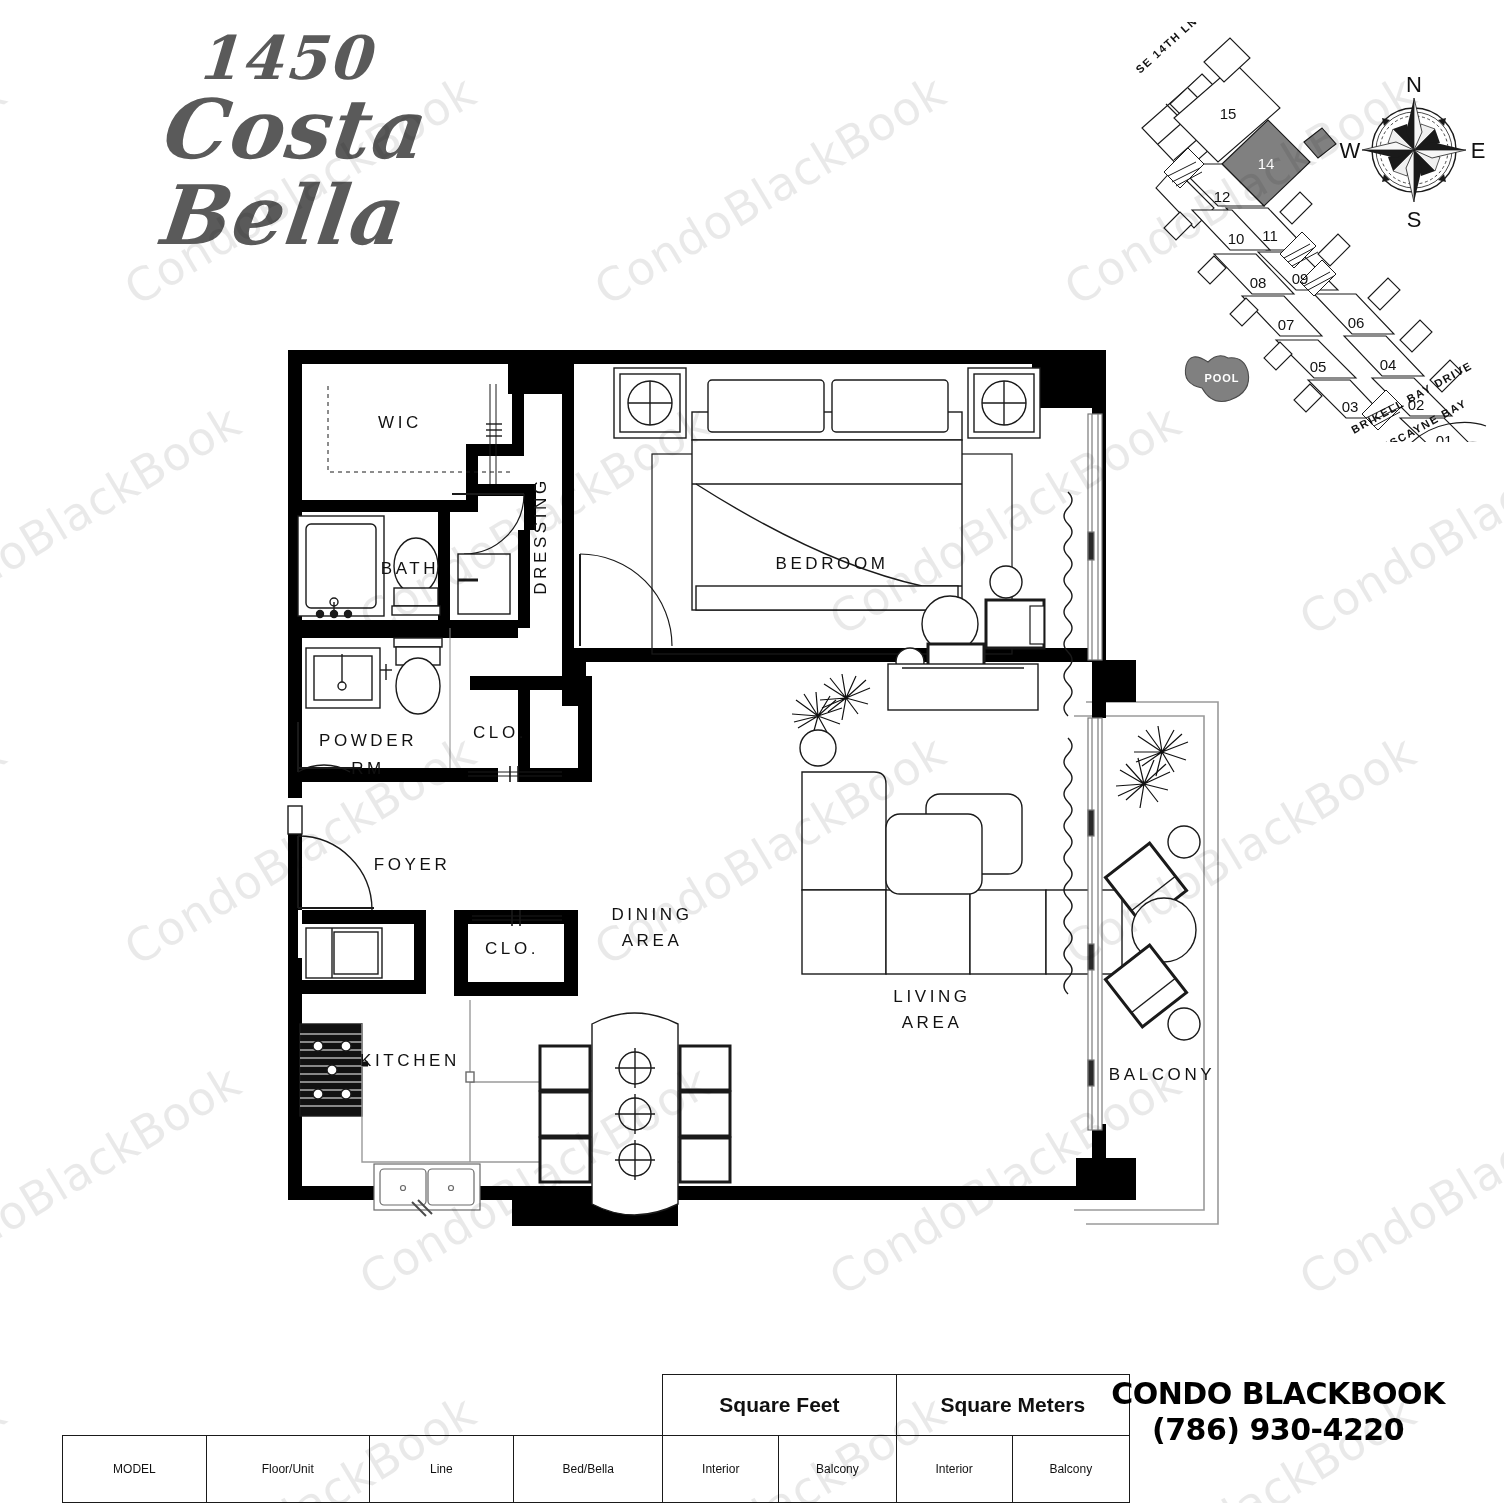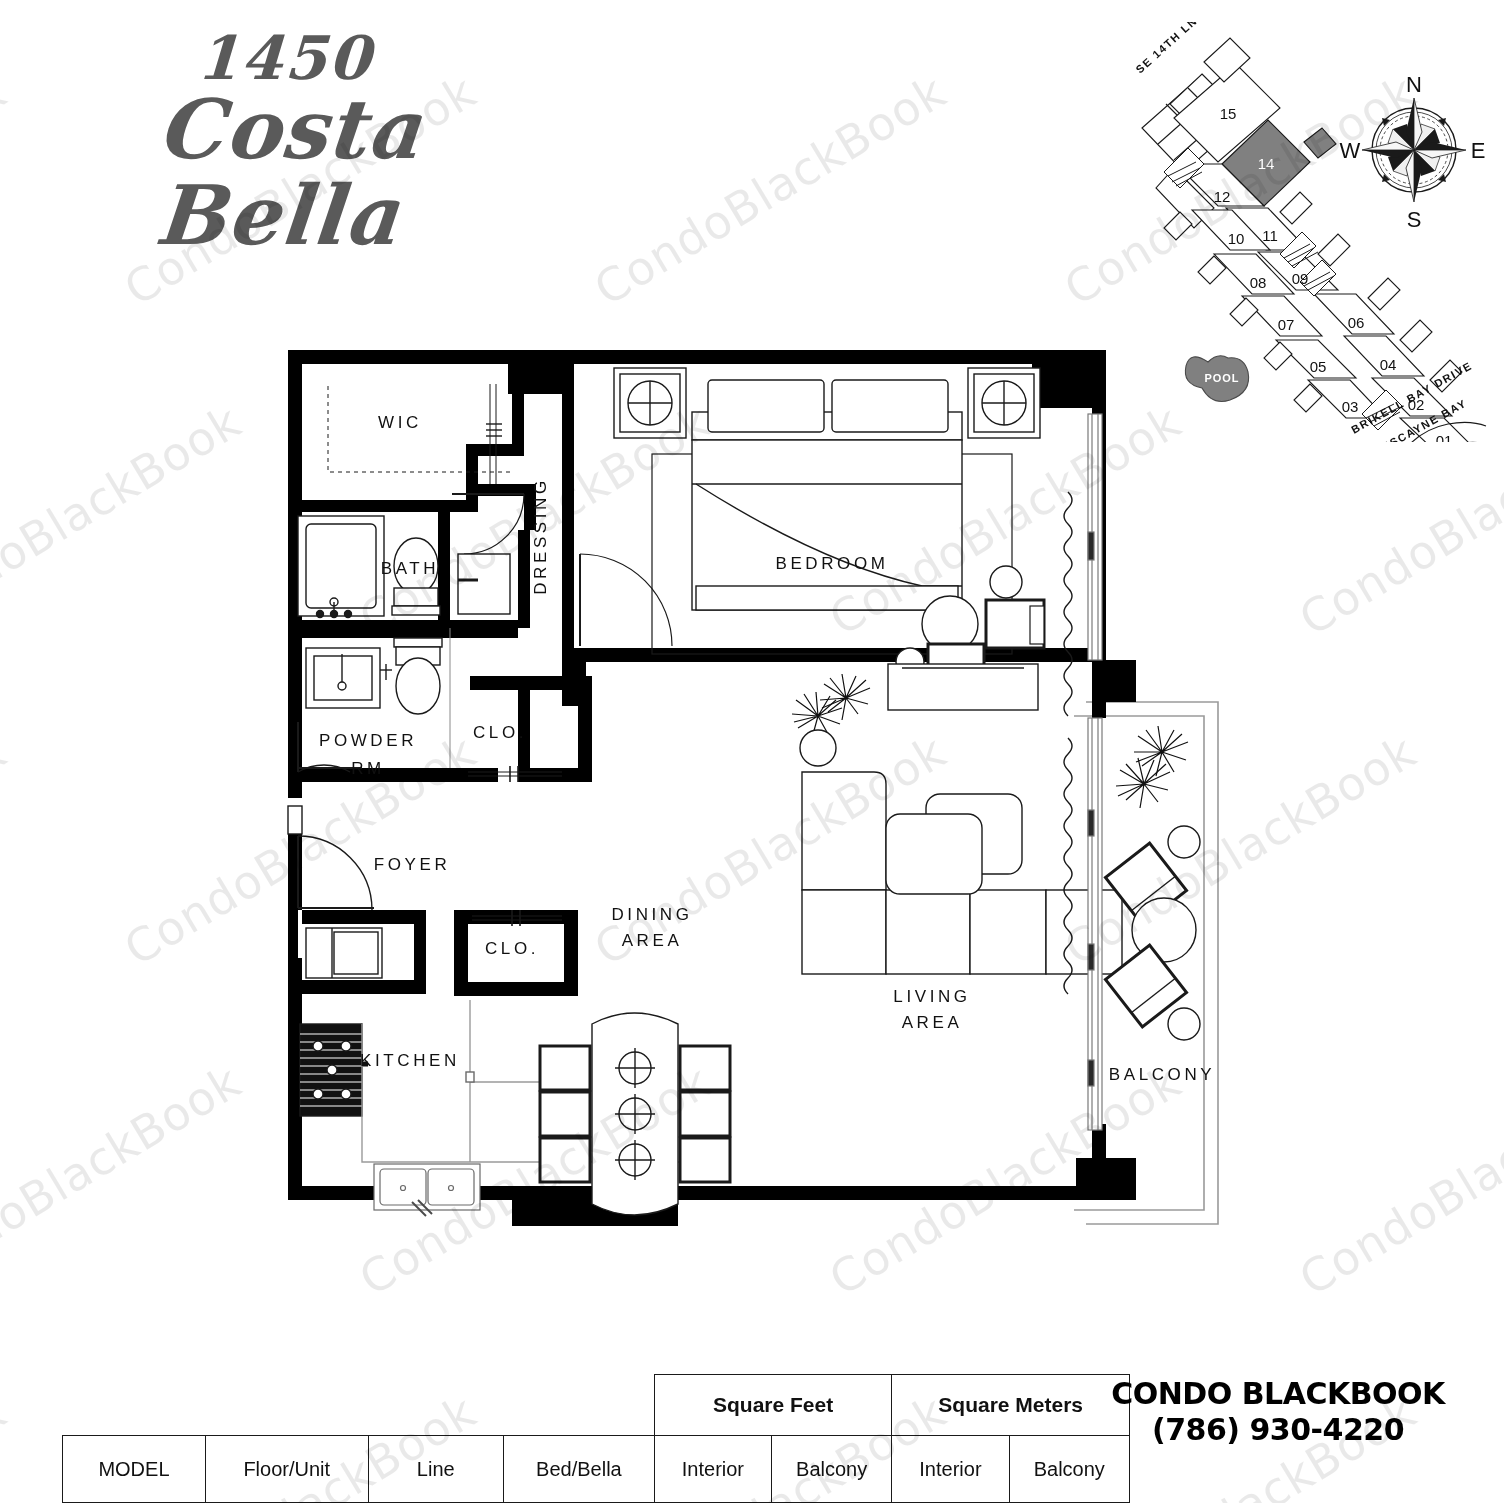--- a/index.html
+++ b/index.html
@@ -44,21 +44,21 @@
   .spec{
     position:absolute;left:62px;top:1374px;width:1068px;z-index:20;
     border-collapse:collapse;
     font-family:"Liberation Sans", sans-serif;
   }
   .spec td,.spec th{
     border:1px solid #1a1a1a;text-align:center;vertical-align:middle;
     font-weight:400;padding:12px;
   }
   .spec .hgroup{height:36px;font-size:21px;font-weight:700;}
-  .spec .hsub{height:42px;font-size:20px;font-weight:400;}
+  .spec .hsub{height:42px;font-size:12px;font-weight:400;}
   .spec .val{height:46px;font-size:21px;font-weight:400;}
   .spec .nob{border:none;}
 
   
   .brand{position:absolute;left:1098px;top:1378px;width:360px;text-align:center;z-index:20;}
   .brand-line1{font-size:30px;line-height:1.08;letter-spacing:-0.5px;
     font-family:"DejaVu Sans", sans-serif;color:#000;}
   .brand-line1 .thin{font-weight:600;}
   .brand-line1 .thick{font-weight:700;}
   .brand-line2{font-size:30px;font-weight:700;letter-spacing:-0.5px;margin-top:2px;

